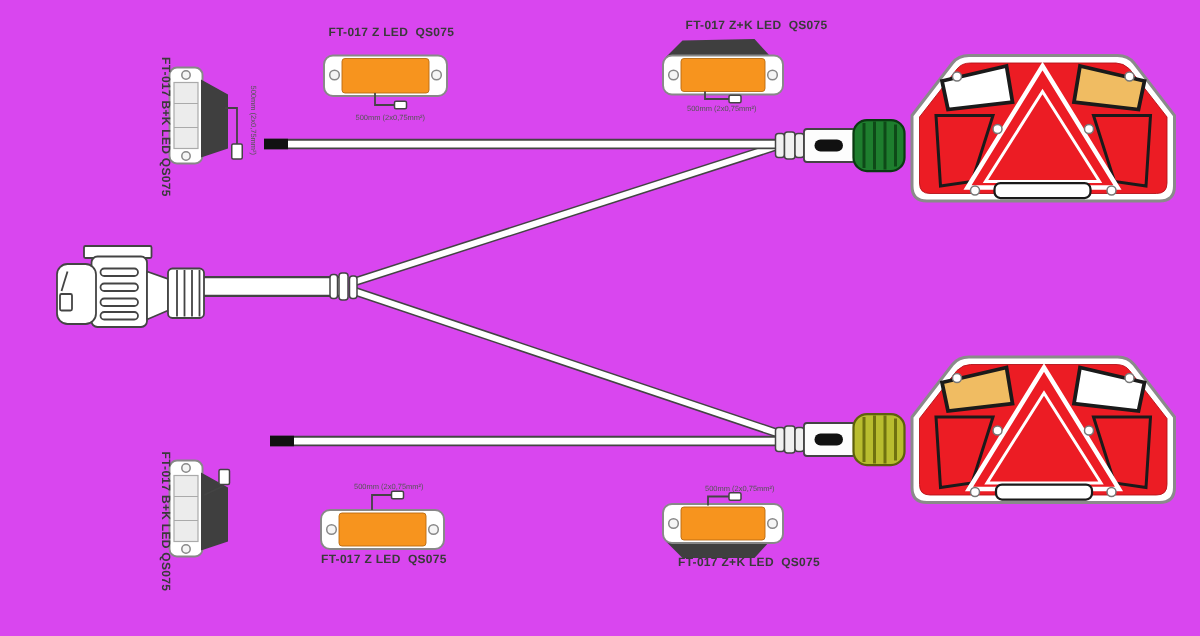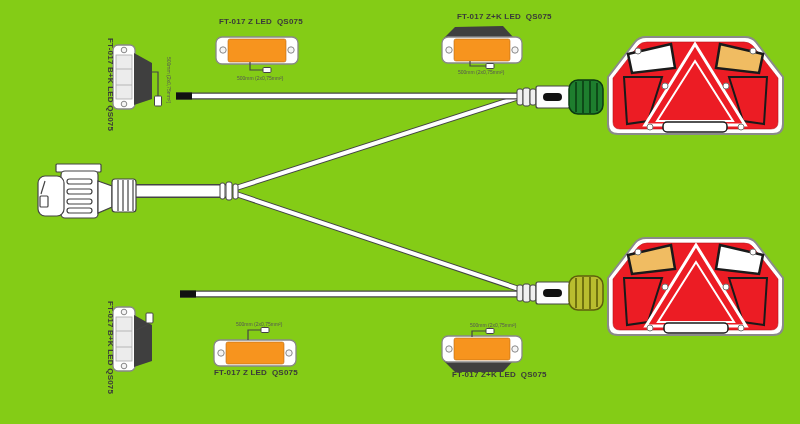--- a/index.html
+++ b/index.html
@@ -1,16 +1,16 @@
 <!DOCTYPE html>
 <html><head>
 <meta charset="utf-8">
 <style>
   html,body{margin:0;padding:0;background:#fff;}
-  #stage{position:relative;width:800px;height:424px;background:#84cc16;overflow:hidden;
+  #stage{position:relative;width:800px;height:424px;background:#d946ef;overflow:hidden;
          font-family:"Liberation Sans", sans-serif;}
   svg{position:absolute;left:0;top:0;}
   .part-label{font-family:"Liberation Sans",sans-serif;font-size:8px;font-weight:700;
               fill:#3a3a3a;letter-spacing:.2px;white-space:pre;}
   .dim-label{font-family:"Liberation Sans",sans-serif;font-size:5px;font-weight:400;
              fill:#555;white-space:pre;}
   .outline{stroke:#444;fill:#fff;}
 </style>
 </head>
 <body>

